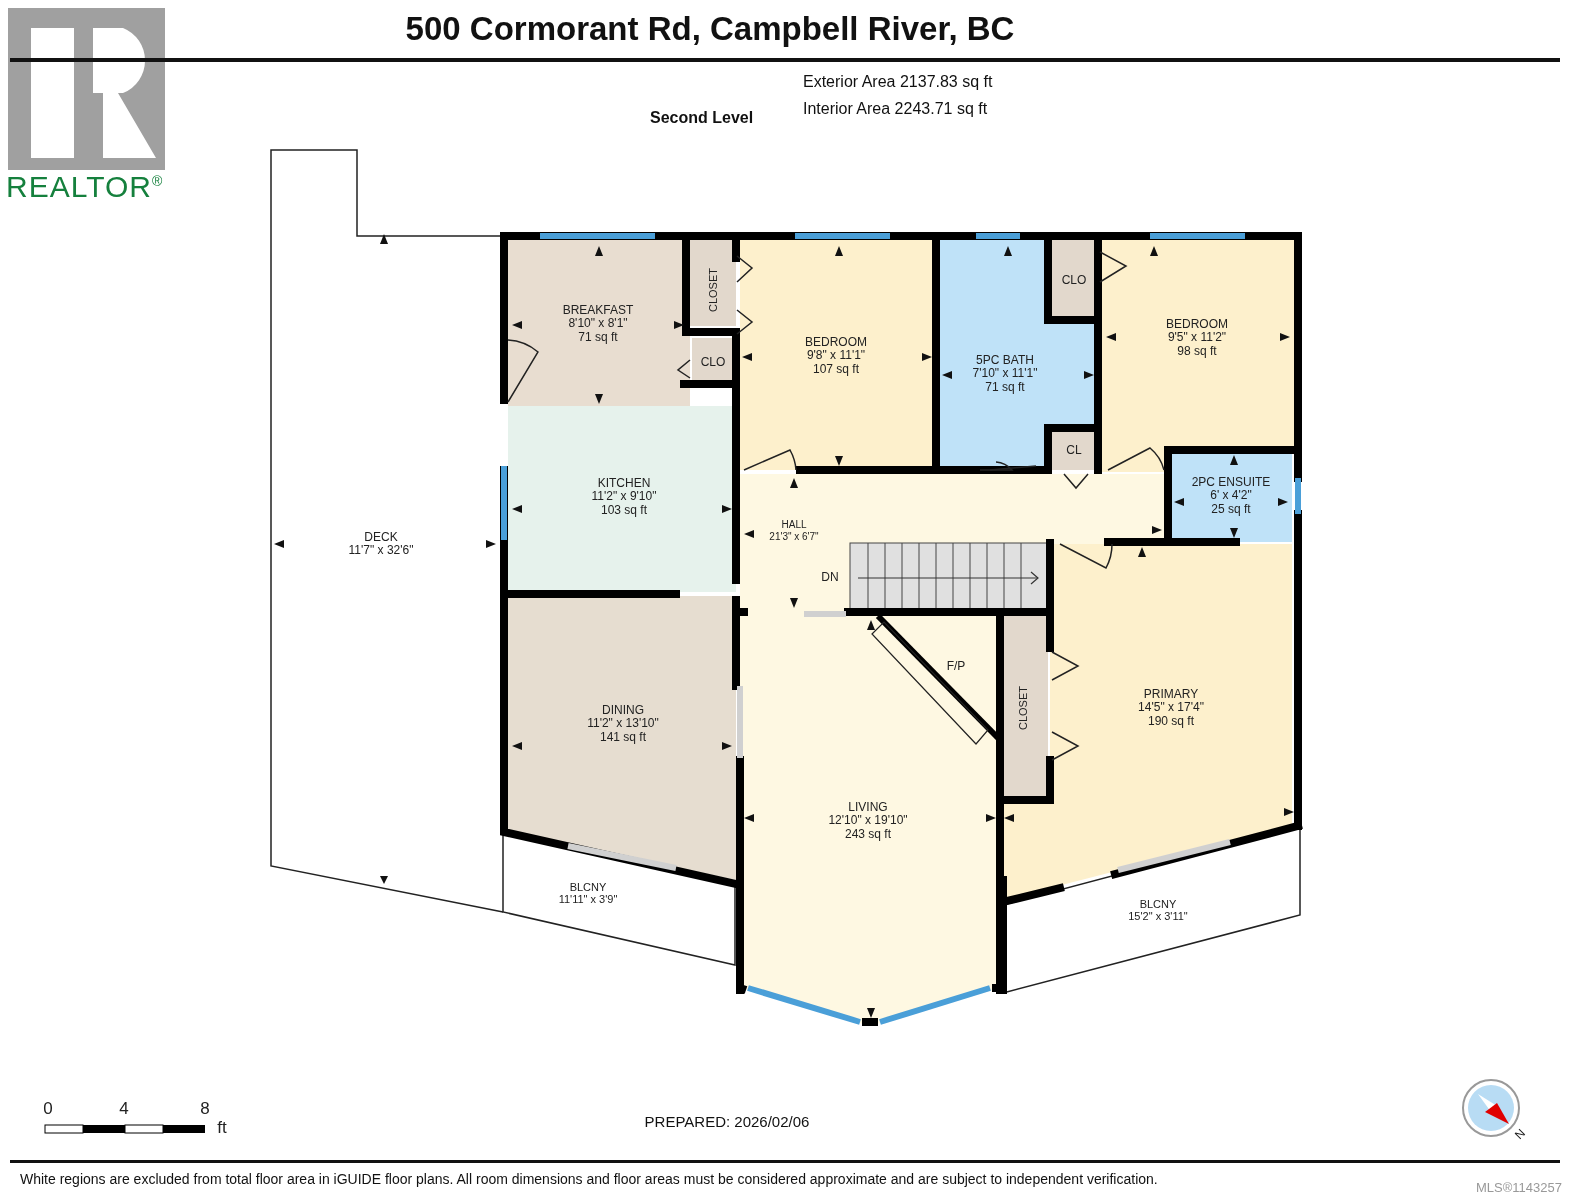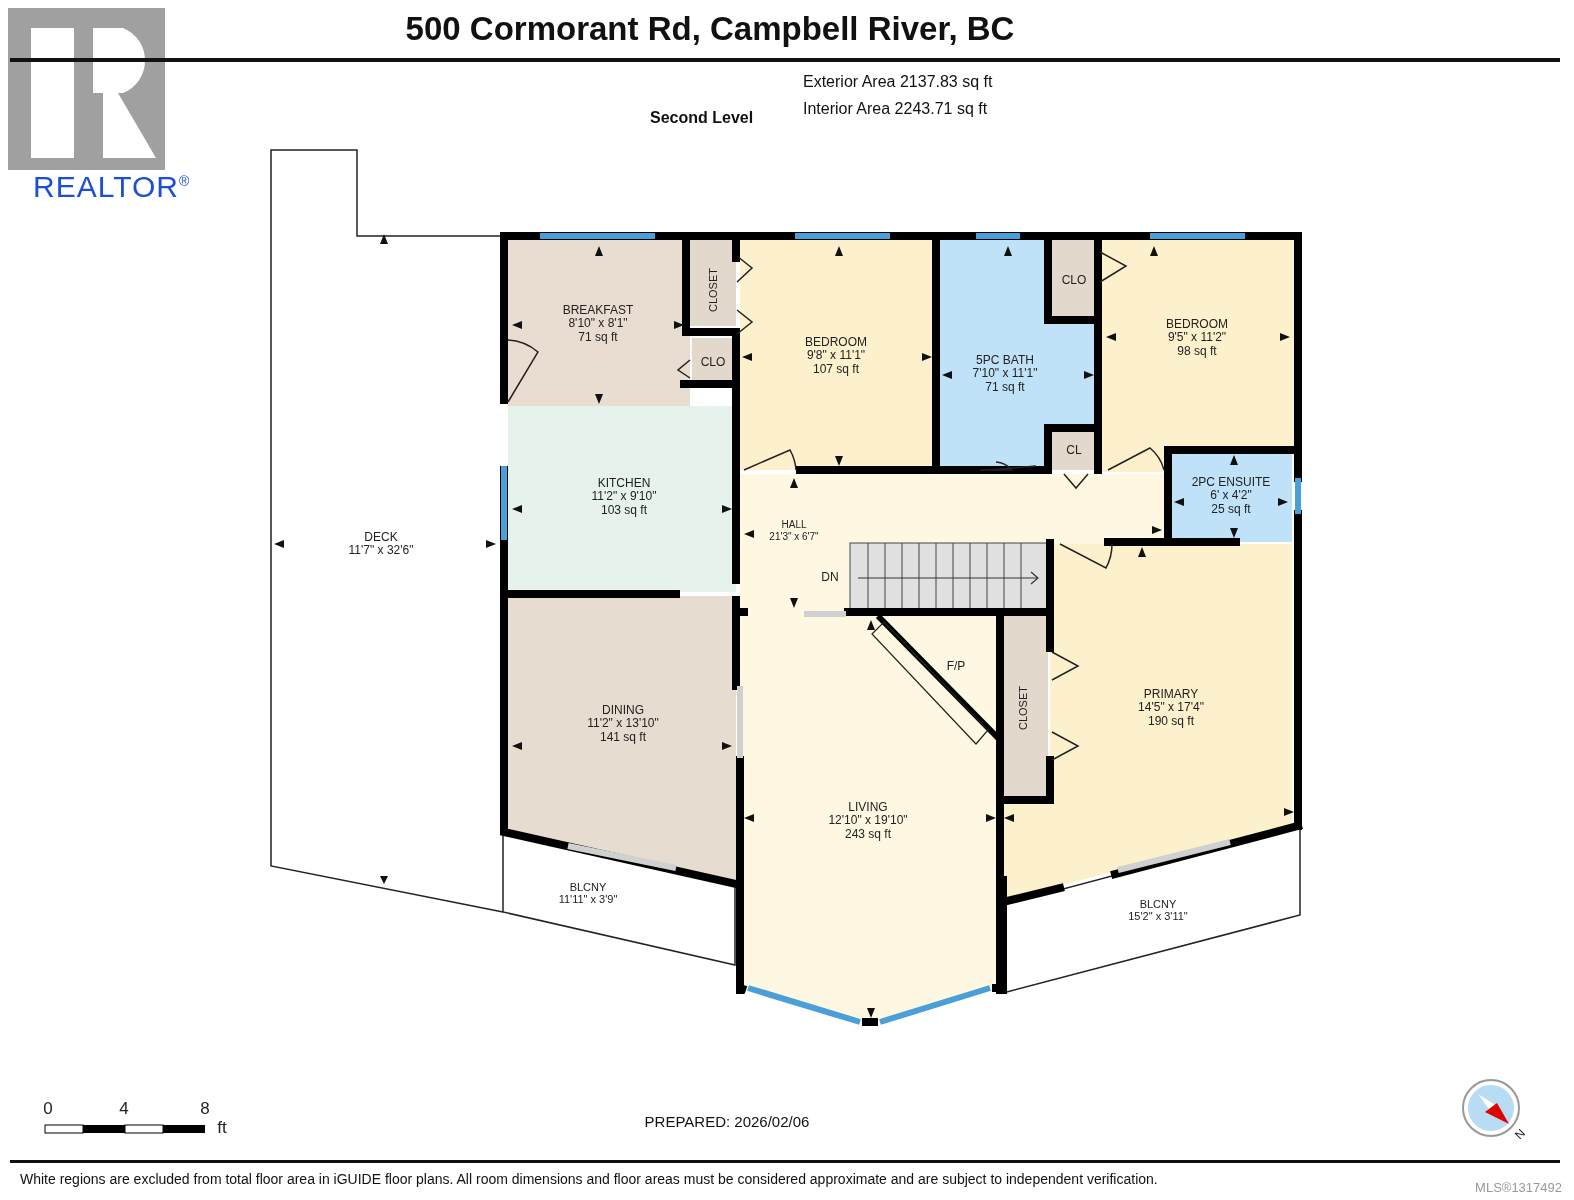--- a/index.html
+++ b/index.html
@@ -4,21 +4,21 @@
 <style>
   html, body { margin: 0; padding: 0; background: #ffffff; }
   body { width: 1574px; height: 1200px; position: relative; overflow: hidden; font-family: "Liberation Sans", sans-serif; color: #111; }
   .abs { position: absolute; }
   .title { left: 0; width: 1420px; top: 10px; text-align: center; font-size: 33px; font-weight: bold; letter-spacing: 0px; }
   .title span { position: relative; left: 0px; }
   .rule-top { left: 10px; top: 58px; width: 1550px; height: 4px; background: #111; }
   .level-label { left: 650px; top: 73px; font-size: 16px; font-weight: bold; margin-top: 36px; }
   .area-line { left: 803px; font-size: 16px; }
   .logo { left: 8px; top: 8px; width: 157px; height: 162px; background: #a0a0a0; }
-  .logo-text { left: 6px; top: 170px; font-size: 30px; color: #1d4ed8; letter-spacing: 1px; margin-left: 27px; }
+  .logo-text { left: 6px; top: 170px; font-size: 30px; color: #15803d; letter-spacing: 1px; }
   .logo-text sup { font-size: 14px; }
   svg#plan { position: absolute; left: 0; top: 0; }
   .lbl { font-family: "Liberation Sans", sans-serif; fill: #222; text-anchor: middle; }
   .prepared { left: 0; width: 1454px; top: 1113px; text-align: center; font-size: 15px; }
   .rule-bot { left: 10px; top: 1160px; width: 1550px; height: 3px; background: #111; }
   .disclaimer { left: 10px; top: 1171px; font-size: 14px; margin-left: 10px; }
   .mls { right: 12px; top: 1180px; font-size: 13px; color: #999; }
 </style>
 </head>
 <body>
@@ -236,13 +236,13 @@
     <circle cx="1491" cy="1108" r="23" fill="#b8dcf4"></circle>
     <polygon points="1478,1094 1497,1106 1491,1112" fill="#fff"></polygon>
     <polygon points="1485,1112 1497,1103 1509,1124" fill="#e00000"></polygon>
     <text x="1520" y="1138" font-size="12" class="lbl" transform="rotate(-45 1520 1134)">N</text>
   </g>
 </svg>
 
 <div class="abs prepared">PREPARED: 2026/02/06</div>
 <div class="abs rule-bot"></div>
 <div class="abs disclaimer">White regions are excluded from total floor area in iGUIDE floor plans. All room dimensions and floor areas must be considered approximate and are subject to independent verification.</div>
-<div class="abs mls">MLS®1317492</div>
+<div class="abs mls">MLS®1143257</div>
 
 </body></html>

